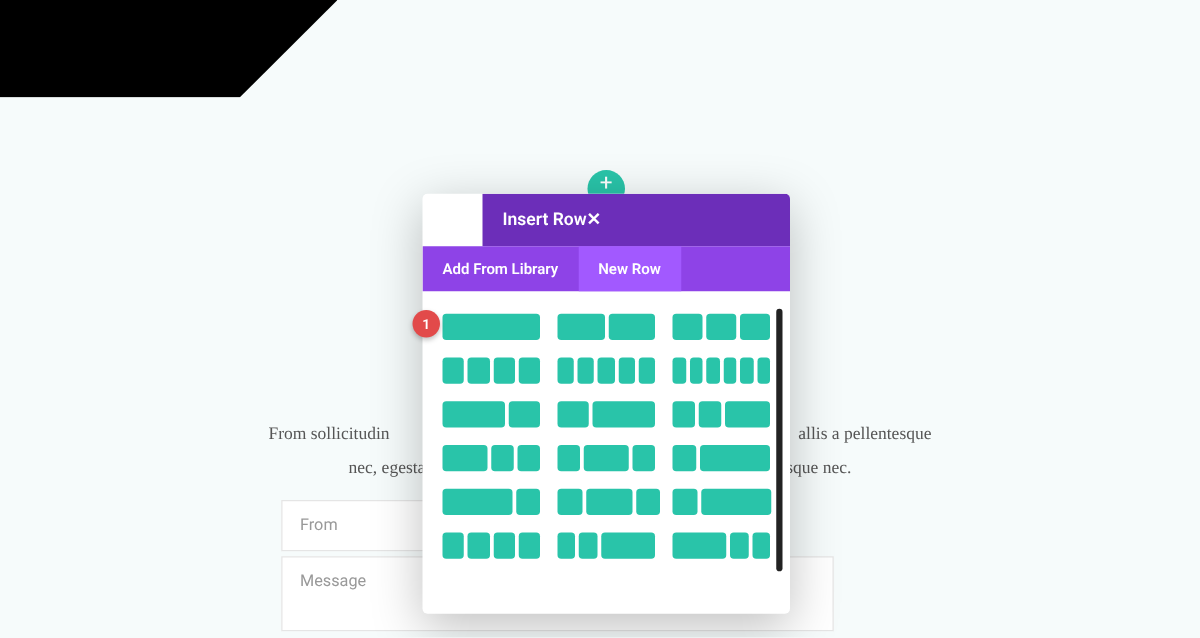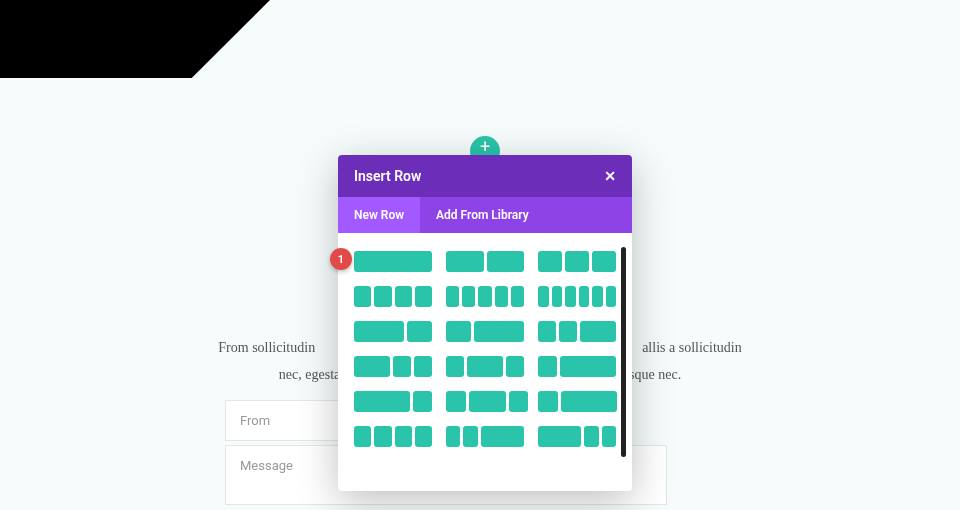--- a/index.html
+++ b/index.html
@@ -65,24 +65,24 @@
     background: #fff;
     box-shadow: 0 10px 40px rgba(0,0,0,0.25);
     border-radius: 4px;
     overflow: hidden;
   }
   .modal-header {
     background: #6c2eb9;
     color: #fff;
     padding: 13px 16px;
     display: flex;
-    justify-content: space-between;
     align-items: center;
     font-weight: 600;
     font-size: 14px;
+    margin-left: 48px;
   }
   .modal-close { cursor: pointer; font-size: 14px; line-height:1; }
   .modal-tabs {
     display: flex;
     background: #8e43e7;
   }
   .modal-tab {
     padding: 11px 16px;
     font-size: 12px;
     font-weight: 600;
@@ -151,41 +151,41 @@
   }
 </style>
 </head>
 <body>
 
 <div class="top-shape"></div>
 
 <div class="page-content">
   <span>From sollicitudin</span>
   <span style="display:inline-block;width:320px;"></span>
-  <span>allis a sollicitudin</span><br>
+  <span>allis a pellentesque</span><br>
   <span>nec, egestas</span>
   <span style="display:inline-block;width:260px;"></span>
   <span>atesque nec.</span>
 </div>
 
 <div class="form-field field-name"><span>From</span></div>
 <div class="form-field field-message"><span>Message</span></div>
 
 <div class="add-btn">
   <span>+</span>
 </div>
 
 <div class="modal">
   <div class="modal-header">
     <span>Insert Row</span>
     <span class="modal-close">✕</span>
   </div>
   <div class="modal-tabs">
+    <div class="modal-tab">Add From Library</div>
     <div class="modal-tab active">New Row</div>
-    <div class="modal-tab">Add From Library</div>
   </div>
   <div class="modal-body">
     <div class="modal-scroll-track"></div>
     <div class="layouts" id="layouts-grid">
         <div class="layout">
           <div class="col c1"></div>
         </div>
         <div class="layout">
           <div class="col c1"></div>
           <div class="col c1"></div>

